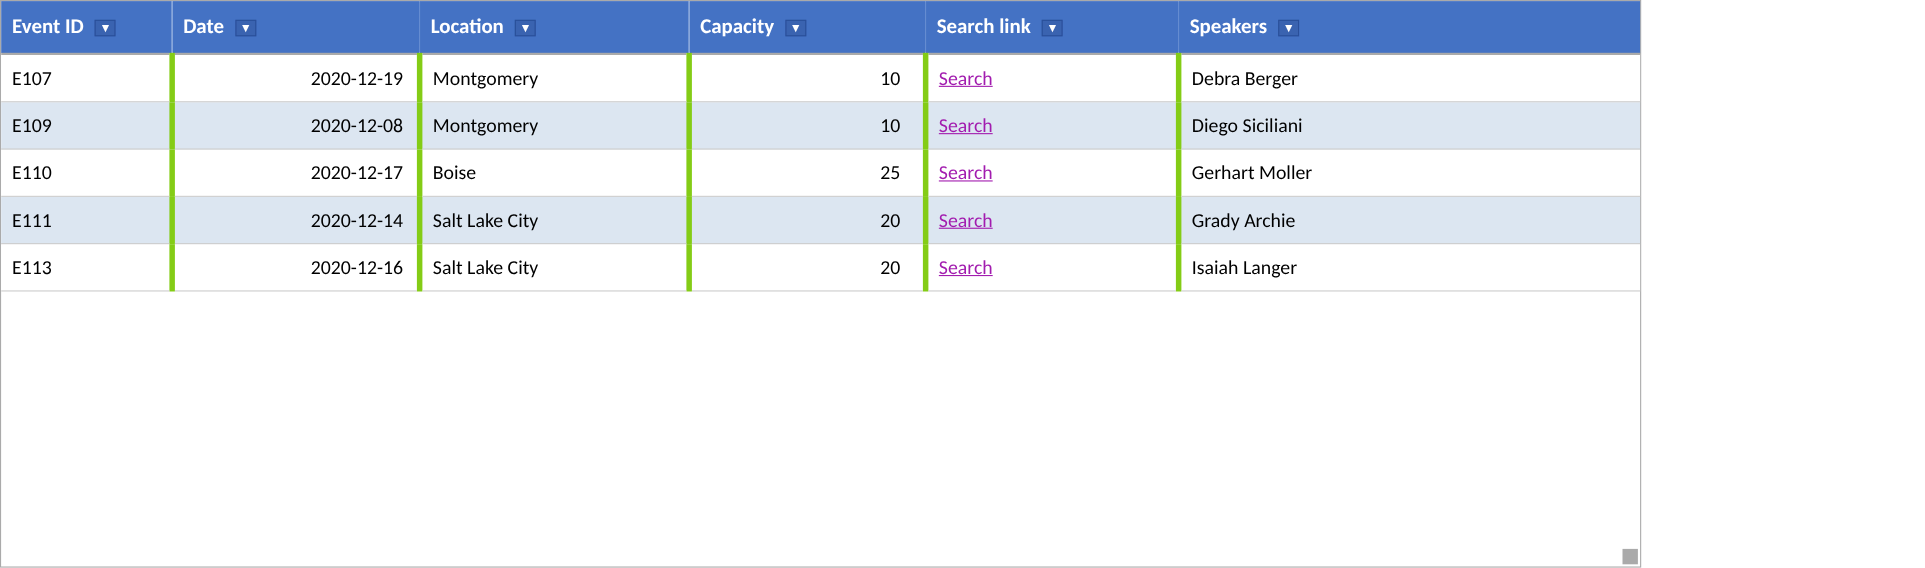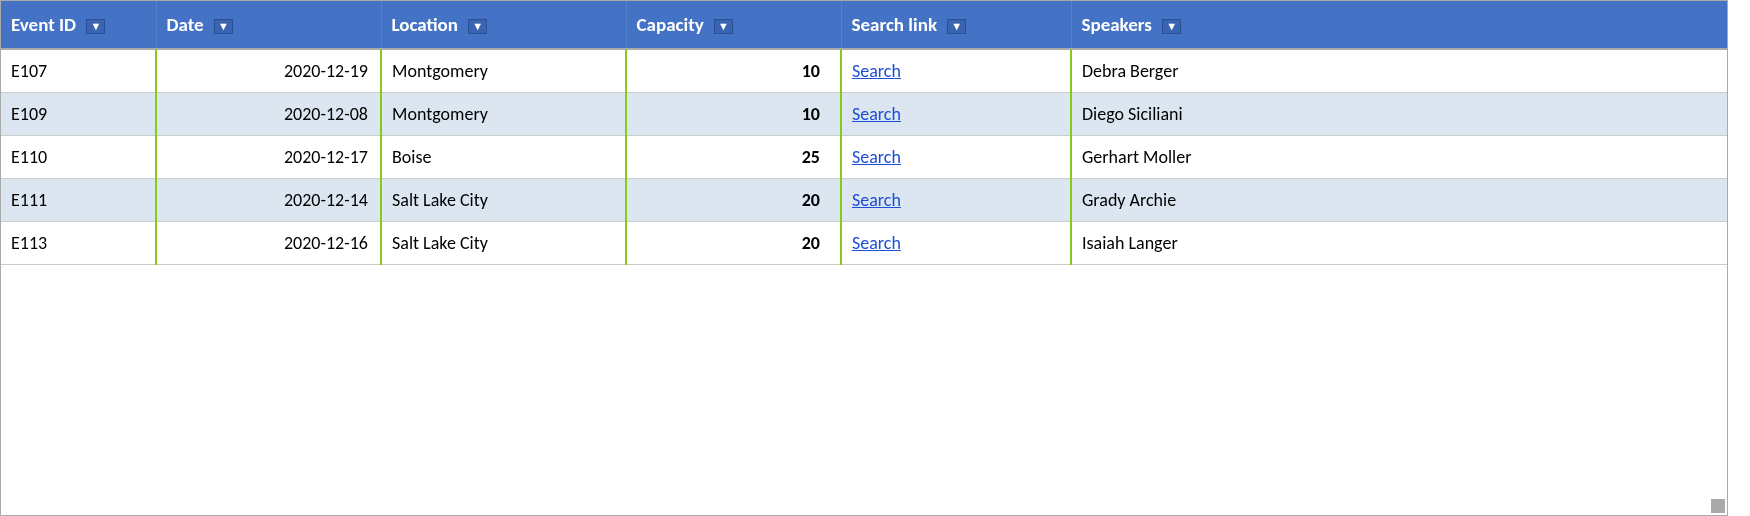--- a/index.html
+++ b/index.html
@@ -11,21 +11,21 @@
     body {
       font-family: Calibri, Arial, sans-serif;
       font-size: 18px;
       background: #ffffff;
       width: 1750px;
       height: 516px;
       overflow: hidden;
     }
 
     .table-container {
-      width: 1728px;
+      width: 1492px;
       height: 516px;
       overflow: hidden;
       border: 1px solid #aaaaaa;
     }
 
     table {
       width: 100%;
       border-collapse: collapse;
       table-layout: fixed;
     }
@@ -66,21 +66,21 @@
     tbody tr:nth-child(odd) {
       background-color: #ffffff;
     }
 
     tbody tr:nth-child(even) {
       background-color: #dce6f1;
     }
 
     tbody td {
       padding: 10px 10px;
-      border-right: 2px solid #84cc16;
+      border-right: 5px solid #84cc16;
       border-bottom: 1px solid #cccccc;
       font-size: 18px;
       color: #000000;
       white-space: nowrap;
     }
 
     tbody td:last-child {
       border-right: none;
     }
 
@@ -92,25 +92,24 @@
     .col-speakers { width: 680px; }
 
     td.col-date {
       text-align: right;
       padding-right: 12px;
     }
 
     td.col-capacity {
       text-align: right;
       padding-right: 20px;
-      font-weight: bold;
     }
 
     a.search-link {
-      color: #1d4ed8;
+      color: #a21caf;
       text-decoration: underline;
       cursor: pointer;
     }
 
     
     .scrollbar-indicator {
       position: absolute;
       bottom: 2px;
       right: 2px;
       width: 14px;

